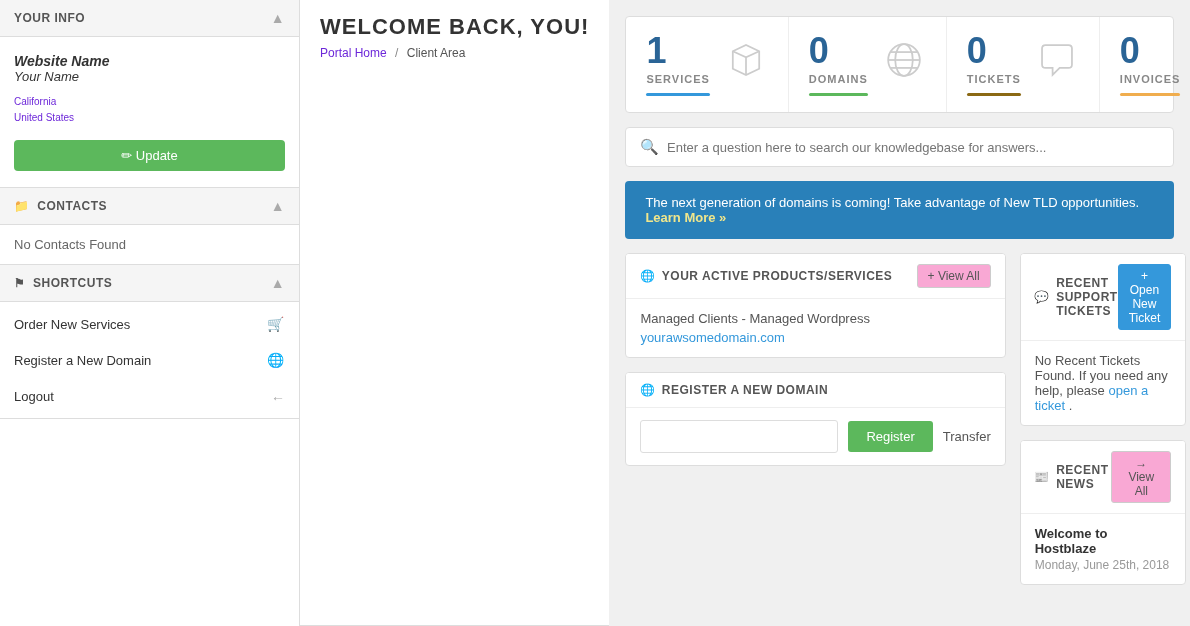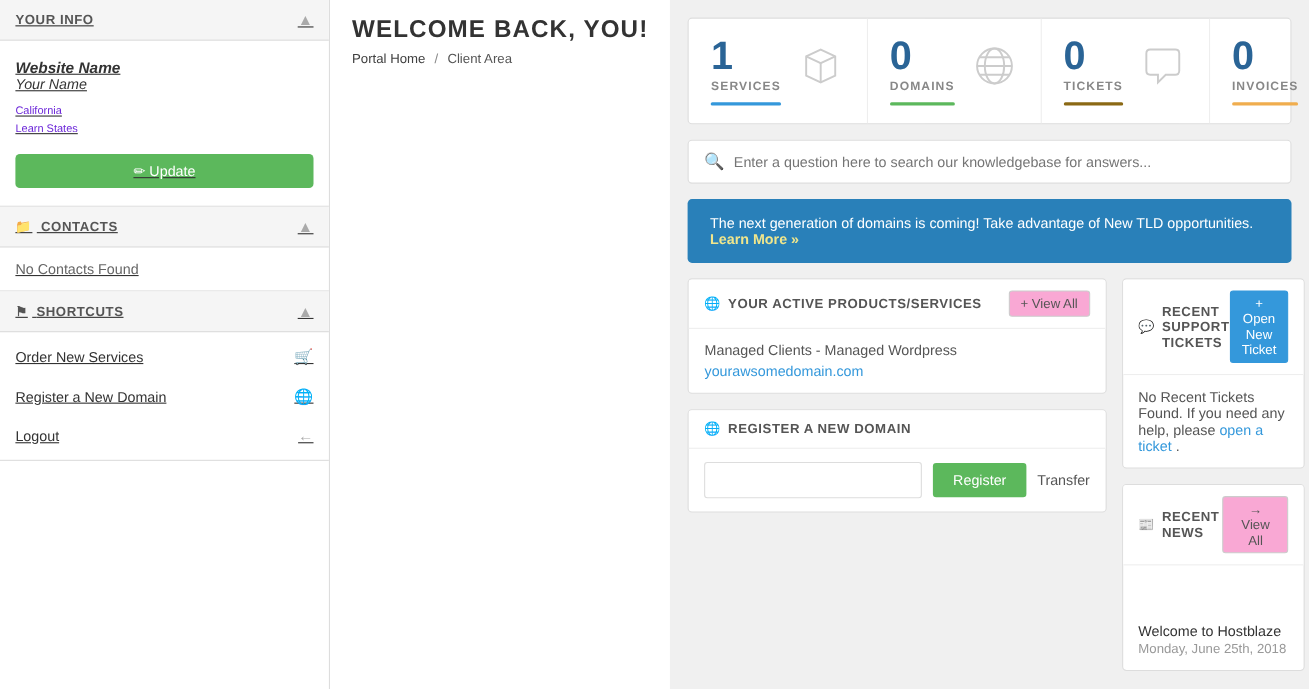--- a/index.html
+++ b/index.html
@@ -1,21 +1,21 @@
 <!DOCTYPE html>
 <html><head>
   <meta charset="utf-8">
   <style>
     * { box-sizing: border-box; margin: 0; padding: 0; }
     body { font-family: Arial, sans-serif; background: #f0f0f0; font-size: 13px; color: #333; display: flex; min-height: 626px; width: 1190px; overflow: hidden; }
 
     
     #sidebar { width: 300px; min-width: 300px; background: #fff; border-right: 1px solid #ddd; display: flex; flex-direction: column; }
 
-    .sidebar-section { border-bottom: 1px solid #ddd; text-decoration: underline; }
+    .sidebar-section { border-bottom: 1px solid #ddd; }
 
     .sidebar-section-header { background: #f5f5f5; padding: 10px 14px; display: flex; justify-content: space-between; align-items: center; border-bottom: 1px solid #ddd; }
     .sidebar-section-header span { font-weight: bold; font-size: 12px; color: #555; letter-spacing: 0.5px; }
     .sidebar-section-header .chevron { color: #aaa; font-size: 14px; }
 
     .sidebar-user-info { padding: 16px 14px; }
     .sidebar-user-info .website-name { font-weight: bold; font-style: italic; font-size: 14px; color: #333; display: block; }
     .sidebar-user-info .your-name { font-style: italic; font-size: 13px; color: #333; display: block; margin-bottom: 10px; }
     .sidebar-user-info .location { font-size: 10px; color: #6d28d9; line-height: 1.6; margin-bottom: 14px; }
     .update-btn { background: #5cb85c; color: #fff; border: none; padding: 8px 16px; border-radius: 4px; cursor: pointer; font-size: 13px; width: 100%; display: flex; align-items: center; justify-content: center; gap: 6px; }
@@ -26,21 +26,21 @@
     .shortcuts-body { padding: 4px 0; }
     .shortcut-item { display: flex; justify-content: space-between; align-items: center; padding: 10px 14px; cursor: pointer; color: #333; font-size: 13px; }
     .shortcut-icon { color: #aaa; font-size: 14px; }
 
     
     #main { flex: 1; background: #f0f0f0; display: flex; flex-direction: row; overflow: hidden; }
 
     .main-header { background: #fff; padding: 14px 20px 10px; border-bottom: 1px solid #ddd; }
     .main-title { font-size: 22px; font-weight: bold; color: #333; letter-spacing: 1px; margin-bottom: 6px; }
     .breadcrumb { font-size: 12px; color: #888; }
-    .breadcrumb a { color: #404040; text-decoration: none; }
+    .breadcrumb a { color: #6d28d9; text-decoration: none; }
     .breadcrumb .separator { margin: 0 5px; }
     .breadcrumb .active { color: #555; }
 
     .main-body { padding: 16px; flex: 1; overflow-y: auto; }
 
     
     .stats-row { background: #fff; border: 1px solid #ddd; border-radius: 4px; display: flex; margin-bottom: 14px; }
     .stat-item { flex: 1; padding: 16px 20px; display: flex; align-items: center; gap: 14px; border-right: 1px solid #eee; }
     .stat-item:last-child { border-right: none; }
     .stat-icon { font-size: 36px; color: #ccc; }
@@ -82,42 +82,42 @@
     .register-domain { display: flex; align-items: center; gap: 10px; padding: 12px 14px; }
     .domain-input { flex: 1; border: 1px solid #ddd; border-radius: 3px; padding: 8px 10px; font-size: 13px; outline: none; }
     .register-btn { background: #5cb85c; color: #fff; border: none; padding: 8px 18px; border-radius: 3px; cursor: pointer; font-size: 13px; }
     .transfer-btn { background: none; border: none; color: #555; cursor: pointer; font-size: 13px; }
 
     
     .support-text { font-size: 13px; color: #555; }
     .support-text a { color: #3498db; text-decoration: none; }
 
     
-    .news-title { font-size: 13px; font-weight: normal; color: #333; margin-top: 40px; }
+    .news-title { font-size: 13px; font-weight: bold; color: #333; }
     .news-date { font-size: 12px; color: #999; margin-top: 2px; }
 
     .stat-icon svg { width: 44px; height: 44px; fill: #ccc; }
     .folder-icon::before { content: "📁"; font-size: 12px; margin-right: 4px; }
   </style>
 </head>
 <body>
 
 <div id="sidebar">
 
   <div class="sidebar-section">
     <div class="sidebar-section-header">
       <span>YOUR INFO</span>
       <span class="chevron">▲</span>
     </div>
     <div class="sidebar-user-info">
       <span class="website-name">Website Name</span>
       <span class="your-name">Your Name</span>
       <div class="location">
         <span>California</span><br>
-        <span>Learn States</span>
+        <span>United States</span>
       </div>
       <button class="update-btn">
         <span>✏ Update</span>
       </button>
     </div>
   </div>
 
   <div class="sidebar-section">
     <div class="sidebar-section-header">
       <span>

